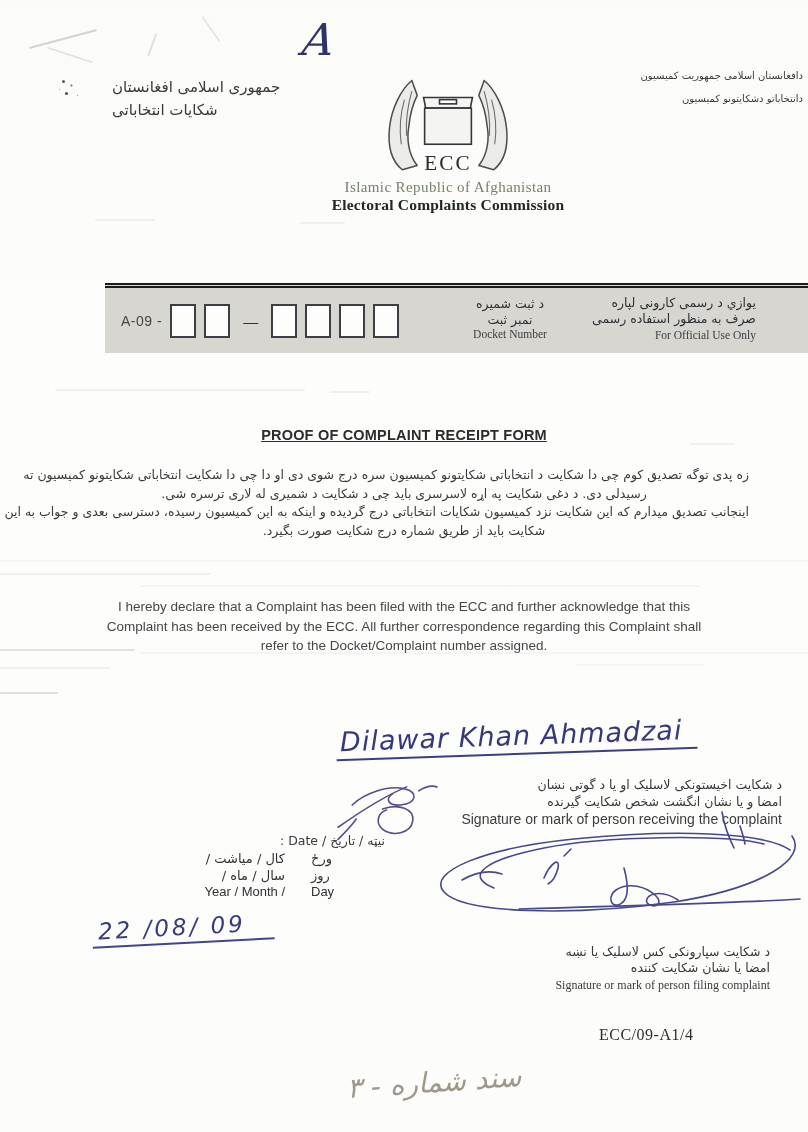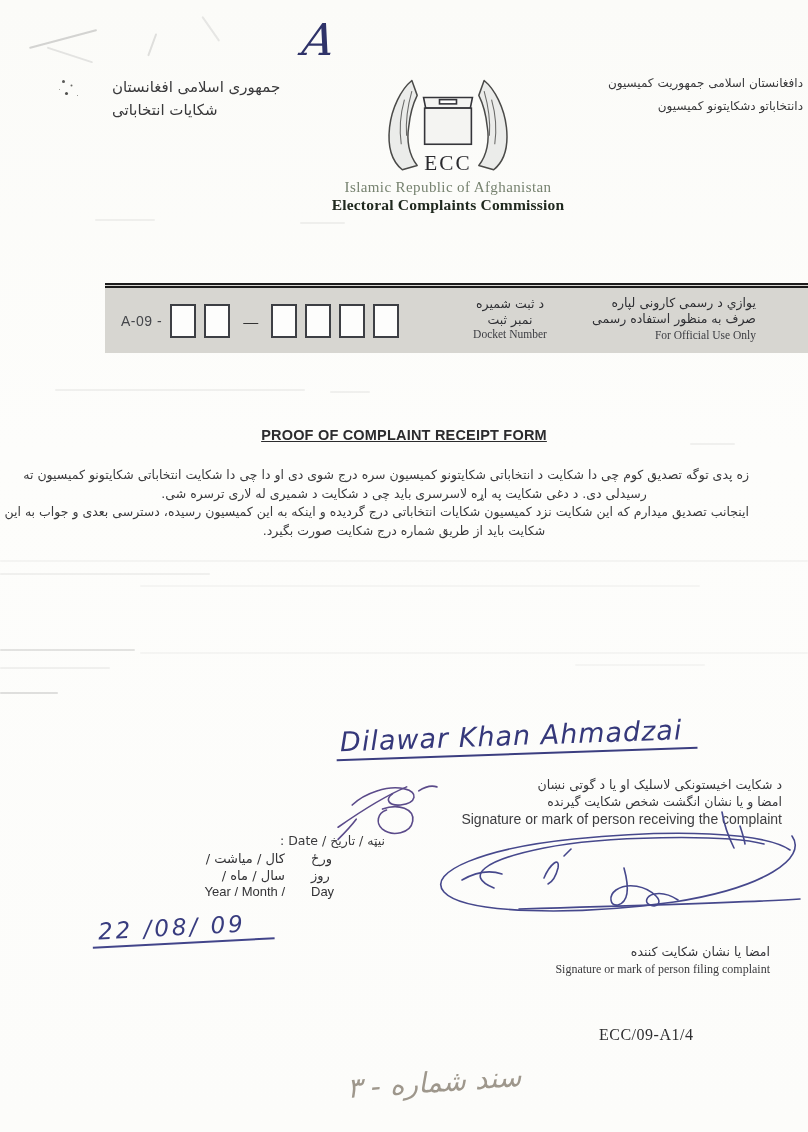--- a/index.html
+++ b/index.html
@@ -11,21 +11,21 @@
   .abs{position:absolute;}
   .arabic{font-family:"DejaVu Sans",sans-serif;direction:rtl;unicode-bidi:plaintext;}
 
   
   .ink-blue{color:#35387a;font-family:"DejaVu Sans",sans-serif;font-style:italic;}
   .mark-a{left:303px;top:14px;font-size:44px;font-weight:400;color:#2f3369;
           font-family:"DejaVu Serif",serif;font-style:italic;transform:skewX(-8deg);}
 
   
   .hdr-left{left:112px;top:76px;width:175px;text-align:left;font-size:15px;line-height:23px;color:#39393b;}
-  .hdr-right{left:505px;top:72px;width:298px;font-size:12px;line-height:23px;color:#39393b;}
+  .hdr-right{left:505px;top:64px;width:298px;font-size:10px;line-height:23px;color:#39393b;}
   .logo-wrap{left:320px;top:72px;width:256px;text-align:center;}
   .org-en1{font-family:"Liberation Serif",serif;font-size:15px;color:#76826f;letter-spacing:.4px;margin-top:1px;}
   .org-en2{font-family:"Liberation Serif",serif;font-size:15.5px;font-weight:bold;color:#20291f;letter-spacing:.2px;}
 
   
   .docket-bar{left:105px;top:283px;width:703px;height:70px;background:#d7d6d1;
               border-top:5px double #1c1c1c;box-sizing:border-box;}
   .docket-left{position:absolute;left:16px;top:16px;display:flex;align-items:center;gap:8px;}
   .docket-prefix{font-size:14px;color:#44464a;letter-spacing:.5px;}
   .dbox{width:26px;height:34px;background:#fdfdfc;border:2px solid #3d3f44;box-sizing:border-box;}
@@ -165,20 +165,21 @@
 
   <div class="abs title">PROOF OF COMPLAINT RECEIPT FORM</div>
 
   <div class="abs para-ar arabic">
     <div>زه پدی توگه تصدیق کوم چی دا شکایت د انتخاباتی شکایتونو کمیسیون سره درج شوی دی او دا چی دا شکایت انتخاباتی شکایتونو کمیسیون ته</div>
     <div>رسیدلی دی. د دغی شکایت په اړه لاسرسری باید چی د شکایت د شمیری له لاری ترسره شی.</div>
     <div>اینجانب تصدیق میدارم که این شکایت نزد کمیسیون شکایات انتخاباتی درج گردیده و اینکه به این کمیسیون رسیده، دسترسی بعدی و جواب به این</div>
     <div>شکایت باید از طریق شماره درج شکایت صورت بگیرد.</div>
   </div>
 
+  <div class="abs para-en">I hereby declare that a Complaint has been filed with the ECC and further acknowledge that this Complaint has been received by the ECC. All further correspondence regarding this Complaint shall refer to the Docket/Complaint number assigned.</div>
 
   <div class="abs hand-name ink-blue">Dilawar Khan Ahmadzai</div>
 
   <svg class="abs" style="left:330px;top:760px;" width="116" height="82" viewBox="0 0 115 80">
     <g fill="none" stroke="#5b4b8a" stroke-width="1.6" stroke-linecap="round">
       <path d="M8,66 C28,52 52,36 76,26"></path>
       <path d="M22,44 C34,32 58,24 74,28 C88,31 86,42 70,44 C58,45 54,38 62,33"></path>
       <path d="M52,48 C68,42 84,48 82,60 C80,72 62,76 52,68 C45,62 47,52 56,49"></path>
       <path d="M26,58 C20,66 14,72 8,78"></path>
       <path d="M88,30 C94,26 100,24 106,26"></path>
@@ -217,20 +218,21 @@
       <path d="M200,62 C206,84 204,96 194,99 C186,100 184,90 192,84 C204,76 222,80 232,90 C238,96 234,102 226,99 C220,97 222,90 230,88 C240,86 248,90 254,94"></path>
       <path d="M298,6 C300,18 304,30 310,42"></path>
       <path d="M316,20 C318,26 320,32 321,38"></path>
       <path d="M95,103 C200,100 330,96 376,93"></path>
     </g>
   </svg>
 
   <div class="abs hand-date ink-blue">22 /08/ 09</div>
 
   <div class="abs filing">
+    <div class="ar arabic">د شکایت سپارونکی کس لاسلیک یا نښه</div>
     <div class="ar arabic">امضا یا نشان شکایت کننده</div>
     <div class="en">Signature or mark of person filing complaint</div>
   </div>
 
   <div class="abs code">ECC/09-A1/4</div>
 
   <div class="abs scribble arabic">سند شماره - ۳</div>
 
 </div>
 

